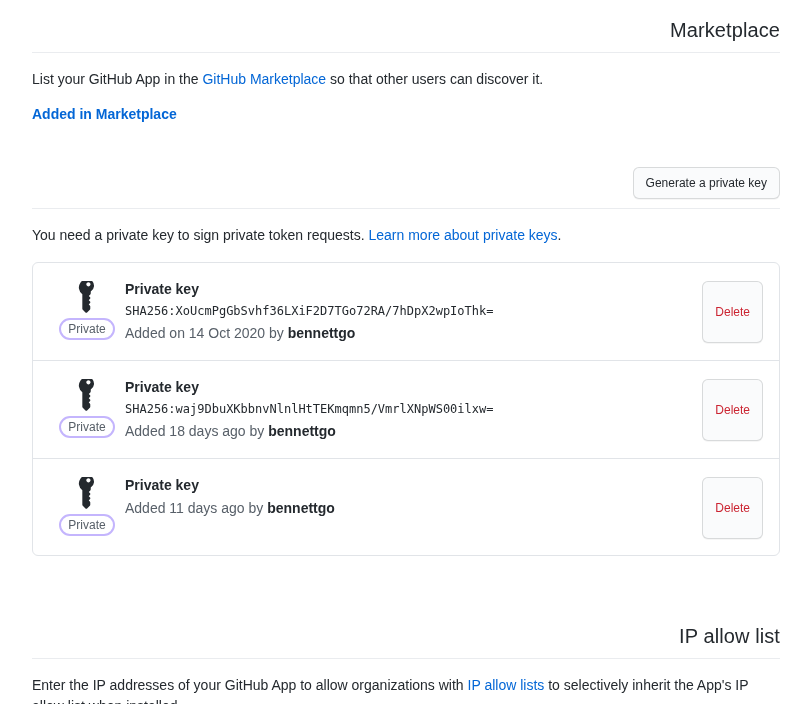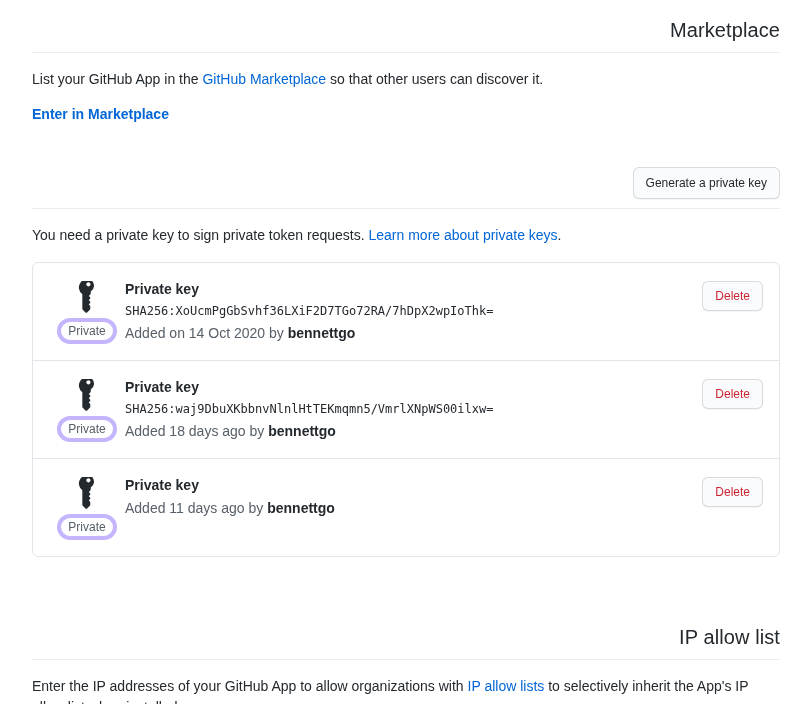--- a/index.html
+++ b/index.html
@@ -71,21 +71,21 @@
     background-color: #fafbfc;
     border: 1px solid rgba(27,31,35,0.15);
     border-radius: 6px;
     box-shadow: 0 1px 0 rgba(27,31,35,0.04);
     cursor: pointer;
     white-space: nowrap;
     font-family: Liberation Sans, sans-serif;
   }
   .btn-danger {
     color: #cb2431;
-    padding: 4px 12px;
+    padding: 20px 12px;
     font-size: 12px;
   }
 
   
   .listbox {
     margin-top: 16px;
     border: 1px solid #e1e4e8;
     border-radius: 6px;
     background: #ffffff;
     overflow: hidden;
@@ -112,21 +112,21 @@
     display: block;
   }
   .key-icon svg { display: block; }
   .badge {
     margin-top: 5px;
     display: inline-block;
     padding: 0 7px;
     font-size: 12px;
     line-height: 18px;
     color: #586069;
-    border: 4px solid #c4b5fd;
+    border: 2px solid #c4b5fd;
     border-radius: 2em;
     background: #ffffff;
     white-space: nowrap;
   }
 
   .key-body {
     flex: 1 1 auto;
     min-width: 0;
     padding-top: 0px;
   }
@@ -171,21 +171,21 @@
 
 <div class="page">
 
   <section class="section m-marketplace">
     <div class="section-head">
       <h2 class="section-title">Marketplace</h2>
     </div>
     <p class="para">
       <span>List your GitHub App in the </span><a class="link" href="#">GitHub Marketplace</a><span> so that other users can discover it.</span>
     </p>
-    <a class="bold-link" href="#">Enter in Marketplace</a>
+    <a class="bold-link" href="#">Added in Marketplace</a>
   </section>
 
   <section class="section m-privatekeys">
     <div class="section-head">
       <button class="btn">Generate a private key</button>
     </div>
 
     <p class="para">
       <span>You need a private key to sign private token requests. </span><a class="link" href="#">Learn more about private keys</a><span>.</span>
     </p>

